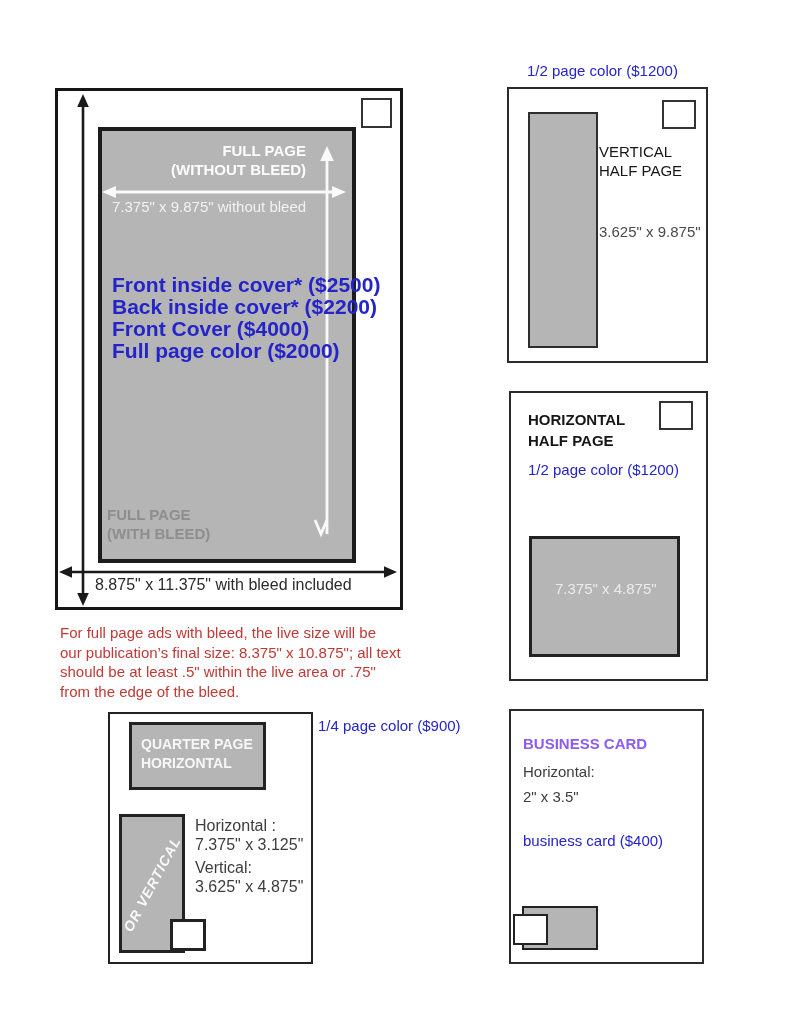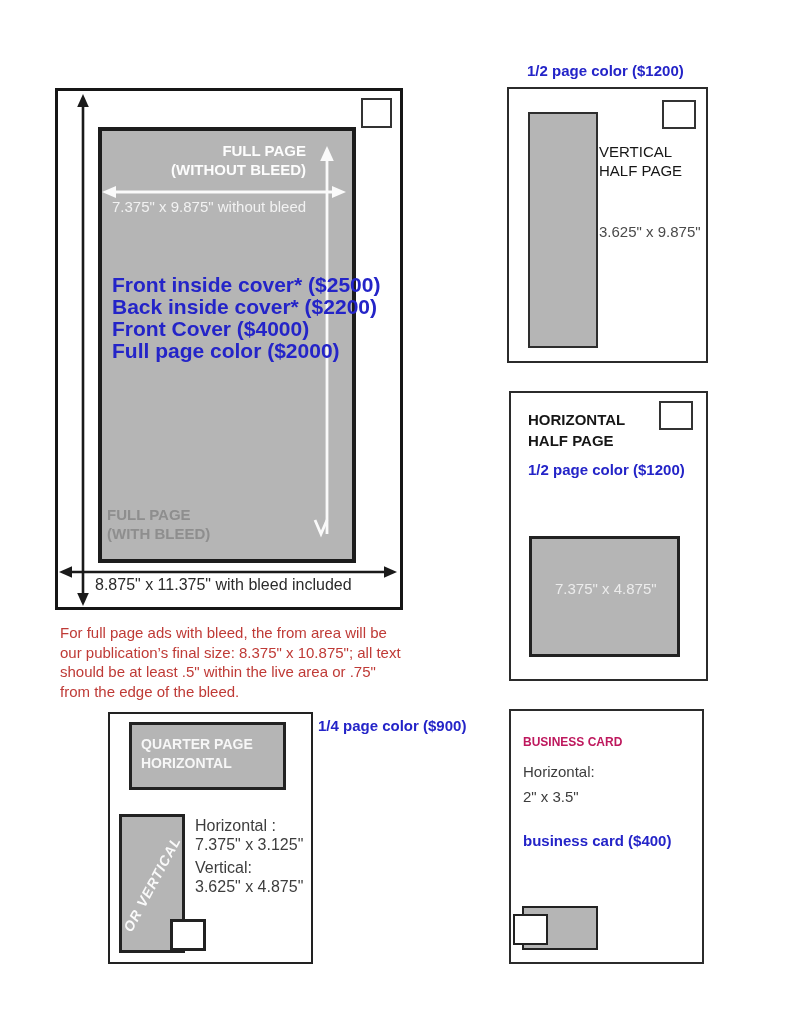--- a/index.html
+++ b/index.html
@@ -9,21 +9,21 @@
     font-family: "Liberation Sans", sans-serif;
     position: relative;
     overflow: hidden;
     color: #222;
   }
   .abs { position: absolute; }
   .page { position: absolute; inset: 0; }
 
   
   .sq { position: absolute; background: #fff; border: 2px solid #333; }
-  .price { color: var(--accent-blue, #2424c8); font-weight: bold; font-size: 15px; white-space: nowrap; }
+  .price { color: var(--accent-blue, #2424c8); font-weight: normal; font-size: 15px; white-space: nowrap; }
 
   
   .fp-box { left: 55px; top: 88px; width: 348px; height: 522px; border: 3px solid #161616; background: #fff; }
   .fp-gray { position: absolute; left: 40px; top: 36px; width: 258px; height: 436px;
              background: var(--area-gray, #b5b5b5); border: 4px solid #1c1c1c; }
   .fp-sq { left: 303px; top: 7px; width: 31px; height: 30px; }
   .fp-title { position: absolute; top: 10px; right: 46px; text-align: right;
               color: #fdfdfd; font-weight: bold; font-size: 15px; line-height: 19px; white-space: nowrap; }
   .trim-w-arrow { position: absolute; left: 0px; top: 53px; width: 244px; height: 16px; }
   .fp-trim-dims { position: absolute; left: 10px; top: 67px; color: #f2f2f2; font-size: 15px; white-space: nowrap; }
@@ -35,21 +35,21 @@
   .page-h-arrow { position: absolute; left: 17px; top: 3px; width: 16px; height: 512px; }
   .page-w-arrow { position: absolute; left: 1px; top: 473px; width: 338px; height: 16px; }
   .fp-bleed-dims { position: absolute; left: 37px; top: 485px; color: #2b2b2b; font-size: 16px; white-space: nowrap; }
 
   
   .note { left: 60px; top: 623px; color: var(--note-red, #bf3a36); font-size: 15px; line-height: 19.5px; white-space: nowrap; }
 
   
   .q-price { left: 318px; top: 717px; text-align: right; }
   .q-box { left: 108px; top: 712px; width: 205px; height: 252px; border: 2.5px solid #222; background: #fff; }
-  .q-h-rect { position: absolute; left: 19px; top: 8px; width: 157px; height: 68px;
+  .q-h-rect { position: absolute; left: 19px; top: 8px; width: 137px; height: 68px;
               background: var(--area-gray, #b5b5b5); border: 3px solid #222;
               color: #f7f7f7; font-weight: bold; font-size: 14px; line-height: 19px;
               padding: 10px 0 0 9px; white-space: nowrap; }
   .q-v-rect { position: absolute; left: 9px; top: 100px; width: 66px; height: 139px;
               background: var(--area-gray, #b5b5b5); border: 3px solid #222; }
   .q-v-text { position: absolute; left: 50%; top: 50%;
               transform: translate(-50%, -50%) rotate(-62deg);
               color: #fafafa; font-weight: bold; font-style: italic; font-size: 14px;
               letter-spacing: 1px; white-space: nowrap; }
   .q-sq { left: 60px; top: 205px; width: 36px; height: 32px; border-width: 3px; border-color: #222; z-index: 3; }
@@ -71,21 +71,21 @@
   .hh-title { position: absolute; left: 17px; top: 16px; font-weight: bold; font-size: 15px; line-height: 21px;
               color: #161616; white-space: nowrap; }
   .hh-sq { left: 148px; top: 8px; width: 34px; height: 29px; }
   .hh-price { position: absolute; left: 17px; top: 68px; }
   .hh-gray { position: absolute; left: 18px; top: 143px; width: 151px; height: 121px;
              background: var(--area-gray, #b5b5b5); border: 3.5px solid #222; }
   .hh-dims { position: absolute; left: 23px; top: 41px; color: #ececec; font-size: 15px; white-space: nowrap; }
 
   
   .bc-box { left: 509px; top: 709px; width: 195px; height: 255px; border: 2.5px solid #2b2b2b; background: #fff; }
-  .bc-title { position: absolute; left: 12px; top: 24px; font-weight: bold; font-size: 12px; color: #be185d; white-space: nowrap; }
+  .bc-title { position: absolute; left: 12px; top: 24px; font-weight: bold; font-size: 15px; color: #8b5cf6; white-space: nowrap; }
   .bc-orient { position: absolute; left: 12px; top: 52px; font-size: 15px; color: #3d3d3d; white-space: nowrap; }
   .bc-dims { position: absolute; left: 12px; top: 77px; font-size: 15px; color: #3d3d3d; white-space: nowrap; }
   .bc-price { position: absolute; left: 12px; top: 121px; }
   .bc-gray { position: absolute; left: 11px; top: 195px; width: 76px; height: 44px;
              background: var(--area-gray, #b5b5b5); border: 2.5px solid #222; }
   .bc-sq { left: 2px; top: 203px; width: 35px; height: 31px; border-width: 2.5px; border-color: #222; z-index: 3; }
 
   svg { display: block; overflow: visible; }
 </style>
 </head>
@@ -139,21 +139,21 @@
     <svg class="page-w-arrow" viewBox="0 0 338 16">
       <line x1="11" y1="8" x2="327" y2="8" stroke="#1a1a1a" stroke-width="2.6"></line>
       <polygon points="0,8 13,2.2 13,13.8" fill="#1a1a1a"></polygon>
       <polygon points="338,8 325,2.2 325,13.8" fill="#1a1a1a"></polygon>
     </svg>
 
     <div class="fp-bleed-dims">8.875" x 11.375" with bleed included</div>
   </div>
 
   <div class="abs note">
-    <div>For full page ads with bleed, the from area will be</div>
+    <div>For full page ads with bleed, the live size will be</div>
     <div>our publication’s final size: 8.375" x 10.875"; all text</div>
     <div>should be at least .5" within the live area or .75"</div>
     <div>from the edge of the bleed.</div>
   </div>
 
   <div class="abs price q-price">1/4 page color ($900)</div>
 
   <div class="abs q-box">
     <div class="q-h-rect">
       <div>QUARTER PAGE</div>

